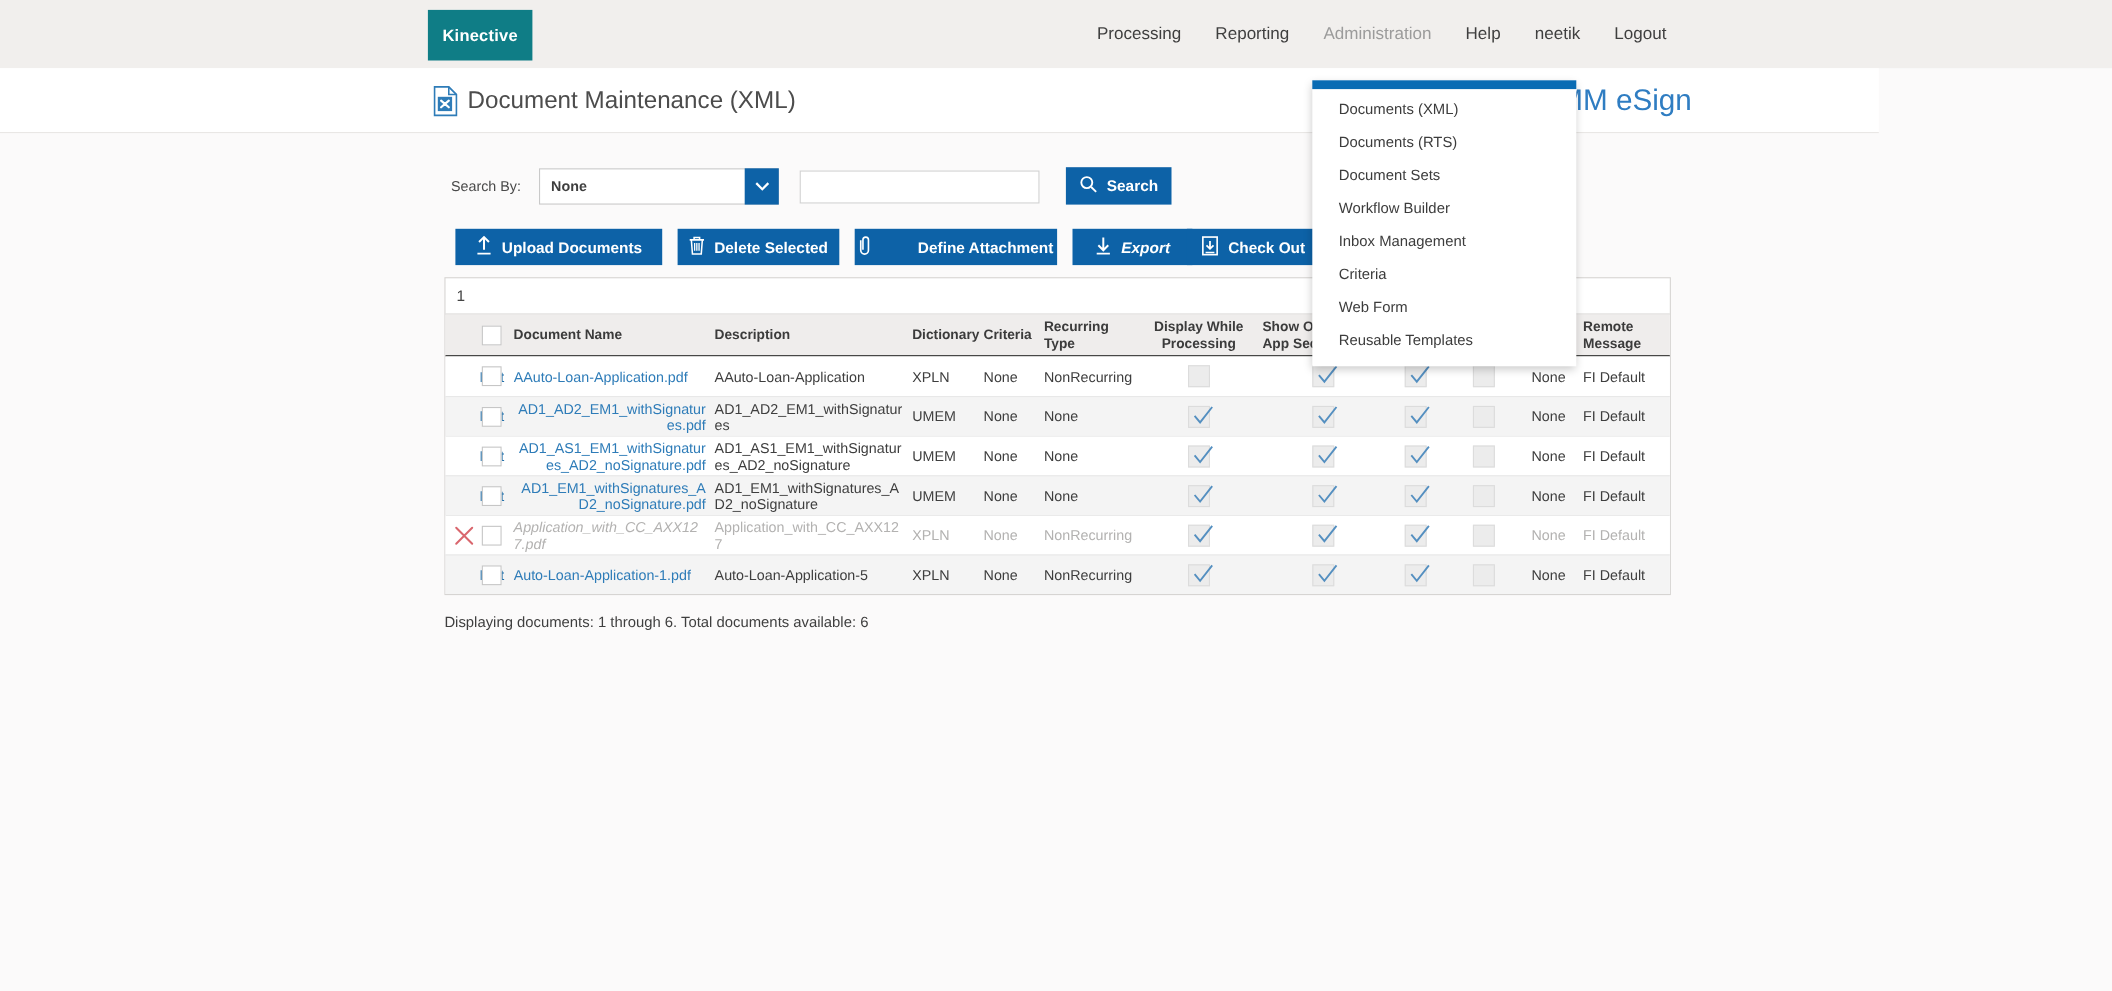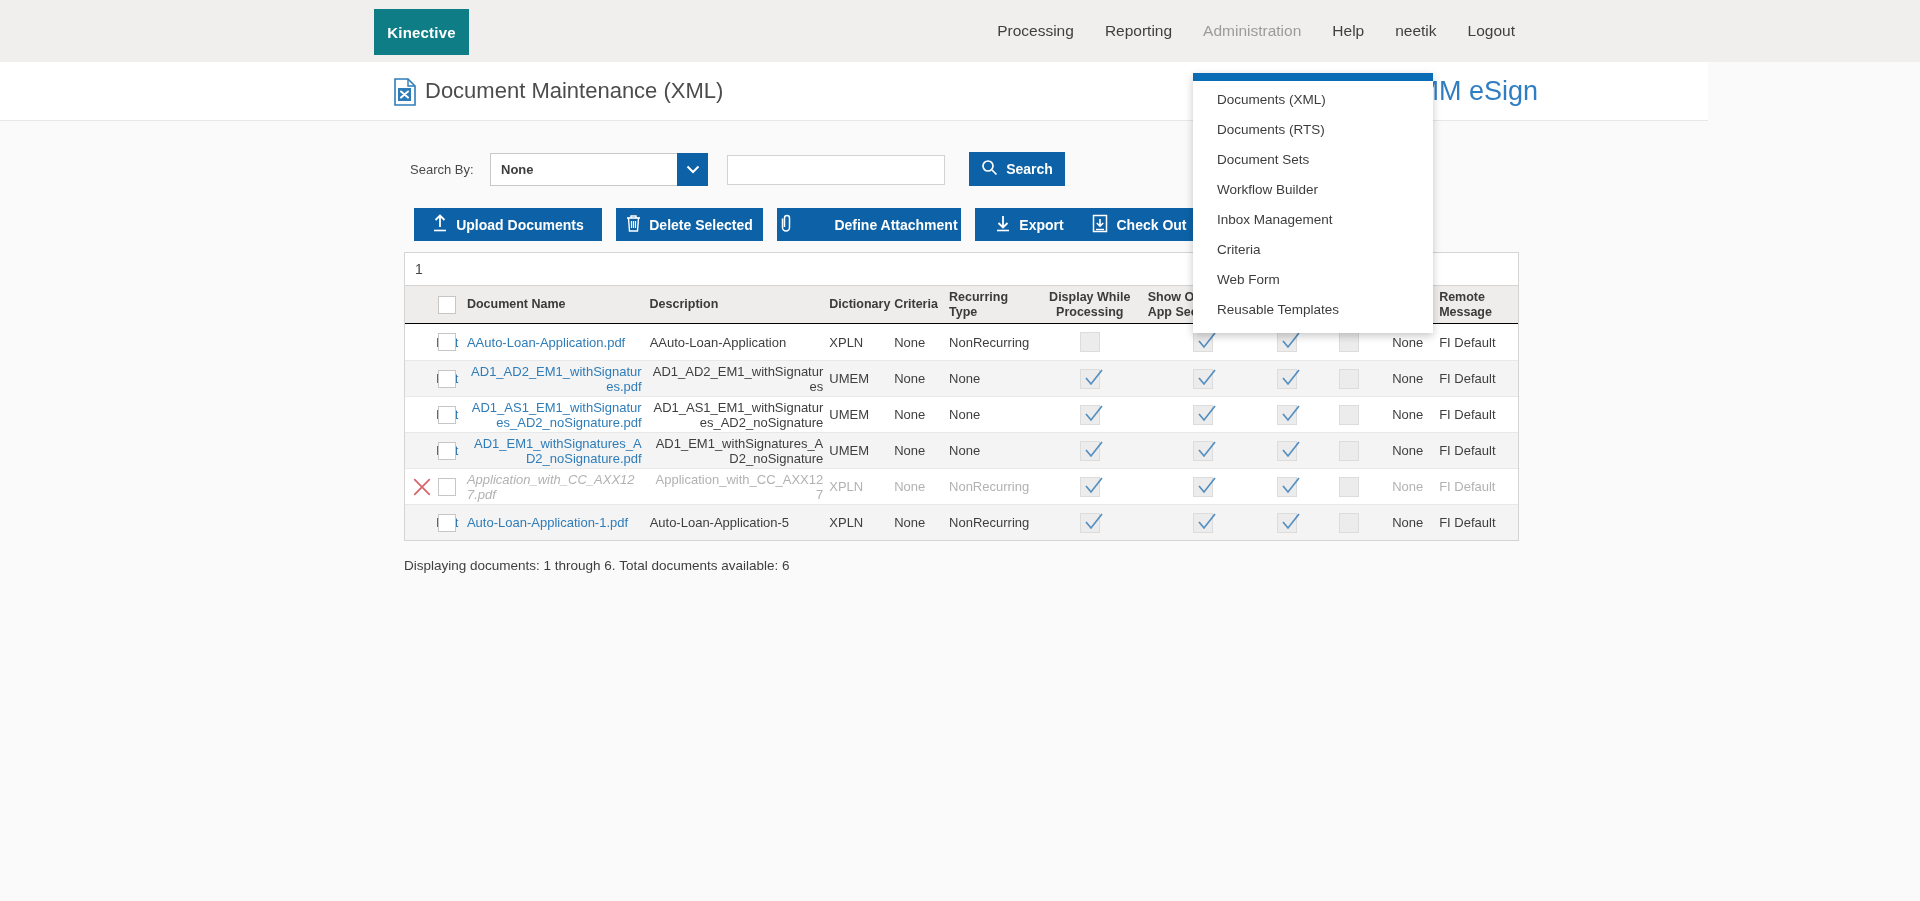--- a/index.html
+++ b/index.html
@@ -4,21 +4,21 @@
 <style>
   * { box-sizing: border-box; margin: 0; padding: 0; }
   html,body { background:#ffffff; }
   .screen {
     position: relative; width: 1920px; height: 901px; overflow: hidden;
     font-family: "Liberation Sans", sans-serif; background:#fbfafa; color:#3e3e3e;
   }
 
   
   .topbar { position:absolute; left:0; top:0; width:1920px; height:62px; background:#f1efed; }
-  .brand { position:absolute; left:374px; top:9px; width:95px; height:46px; background:#0f7d86;
+  .brand { position:absolute; left:389px; top:9px; width:95px; height:46px; background:#0f7d86;
            color:#fff; font-weight:bold; font-size:15px; display:flex; align-items:center; justify-content:center;
            letter-spacing:.2px; cursor:pointer; }
   .nav { position:absolute; right:405px; top:0; height:62px; display:flex; align-items:center; gap:31px; }
   .nav-item { font-size:15.5px; color:#3f3f3f; cursor:pointer; white-space:nowrap; }
   .nav-item.dimmed { color:#9b9b9b; }
 
   
   .titlebar { position:absolute; left:0; top:62px; width:1708px; height:59px; background:#ffffff; border-bottom:1px solid #e9e7e5; }
   .title-icon { position:absolute; left:394px; top:16px; width:22px; height:28px; }
   .page-title { position:absolute; left:425px; top:16px; font-size:22px; font-weight:400; color:#4c4c4c; }
@@ -42,36 +42,36 @@
                   background:#fff; font-size:13px; padding:0 8px; outline:none; }
   .btn { border:none; background:#0d62a7; color:#fff; font-weight:bold; font-size:14px;
          display:flex; align-items:center; justify-content:center; gap:8px; cursor:pointer; }
   .search-btn { position:absolute; left:969px; top:152px; width:96px; height:34px; }
 
   
   .tb-btn { position:absolute; top:208px; height:33px; }
   .btn-upload   { left:414px; width:188px; }
   .btn-delete   { left:616px; width:147px; }
   .btn-attach   { left:777px; width:184px;gap:42px; }
-  .btn-export   { left:975px; width:109px;  }
+  .btn-export   { left:975px; width:109px;font-style:italic;  }
   .btn-checkout { left:1079px; width:121px; }
 
   
   .doc-table { position:absolute; left:404px; top:252px; width:1115px; background:#fff; border:1px solid #d6d4d2; }
   .pag-row { height:33px; border-bottom:1px solid #d6d4d2; display:flex; align-items:center; padding-left:10px; }
   .page-num { font-size:14px; color:#444; cursor:pointer; }
   .head-row { height:38px; background:#efedec; border-bottom:1px solid #000000; display:flex; align-items:center; }
   .t-row { height:36px; display:flex; align-items:center; border-top:1px solid #e8e8e8; background:#fff; }
   .t-row:first-child { border-top:none; }
   .t-row:nth-child(even) { background:#f4f4f4; }
   .cell { display:flex; align-items:center; height:100%; font-size:13px; color:#3e3e3e; }
   .c-edit { width:28px;  padding-left:7px; }
   .c-cb   { width:28px;  justify-content:center; }
   .c-name { width:189px; padding:2px 8px 2px 6px; }
-  .c-desc { width:180px; padding:2px 6px 2px 0;text-align:right; }
+  .c-desc { width:180px; padding:2px 6px 2px 0; }
   .c-dict { width:65px; }
   .c-crit { width:55px; }
   .c-rec  { width:85px; }
   .c-k1   { width:112px; justify-content:center; }
   .c-k2   { width:114px; justify-content:center; }
   .c-k3   { width:56px;  justify-content:center; }
   .c-k4   { width:68px;  justify-content:center; }
   .c-none { width:50px;  padding-left:9px; }
   .c-rem  { width:85px;  padding-left:6px; }
   .hdr { font-weight:bold; font-size:12.5px; line-height:15px; color:#3b3b3b; white-space:pre-line; }

